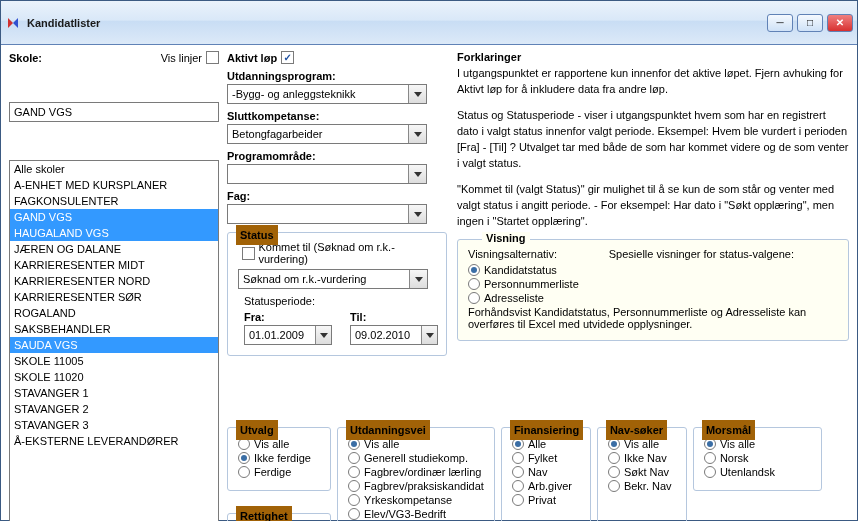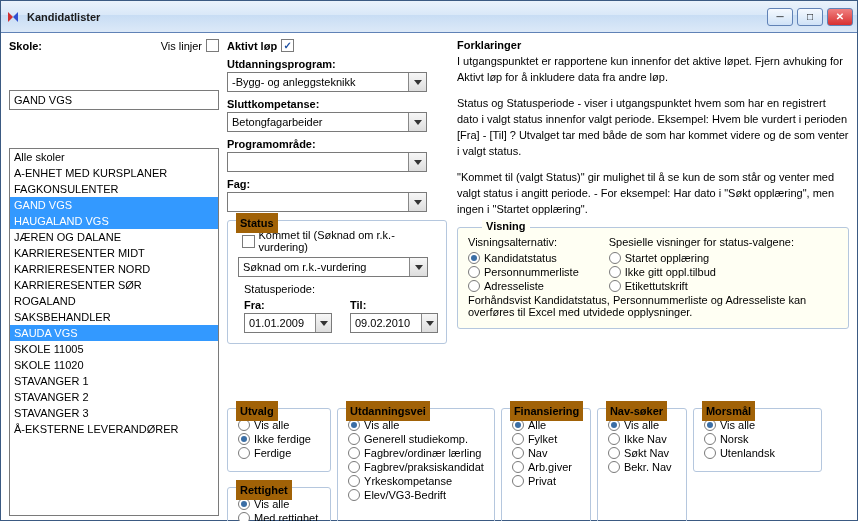--- a/index.html
+++ b/index.html
@@ -1,18 +1,18 @@
 <!DOCTYPE html>
 <html><head>
 <meta charset="utf-8">
 <style>
 * { box-sizing: border-box; margin: 0; padding: 0; }
 body { font-family: Tahoma, Arial, sans-serif; font-size: 11px; background: #fff; }
 .window { width: 858px; height: 521px; border: 1px solid #3b5a82; background: #fff; position: relative; }
-.titlebar { height: 32px; background: linear-gradient(to bottom, #eaf2fb 0%, #d9e8f8 45%, #c8ddf4 46%, #dce9f8 100%); display: flex; align-items: center; padding: 0 4px; border-bottom: 1px solid #6082b6; justify-content: space-between; }
+.titlebar { height: 44px; background: linear-gradient(to bottom, #eaf2fb 0%, #d9e8f8 45%, #c8ddf4 46%, #dce9f8 100%); display: flex; align-items: center; padding: 0 4px; border-bottom: 1px solid #6082b6; justify-content: space-between; }
 .titlebar-icon { width: 16px; height: 16px; margin-right: 6px; display: flex; }
 .titlebar-title { font-weight: bold; color: #1a1a1a; flex: 1; }
 .titlebar-btns { display: flex; gap: 4px; }
 .winbtn { width: 26px; height: 18px; border: 1px solid #6082b6; border-radius: 3px; background: linear-gradient(to bottom,#f5f9fe,#cfe2f7); display: flex; align-items: center; justify-content: center; font-size: 10px; }
 .winbtn.close { background: linear-gradient(to bottom,#f08080,#d83030); color: #fff; font-weight: bold; }
 .content { display: flex; height: calc(100% - 28px); padding: 6px 8px 8px 8px; gap: 8px; }
 .left { width: 210px; display: flex; flex-direction: column; gap: 36px; }
 .left-header { display: flex; align-items: center; margin-bottom: 2px; }
 .left-header .label-bold { font-weight: bold; }
 .left-header .spacer { flex: 1; }
@@ -39,21 +39,21 @@
 .visning-cols { display: flex; gap: 30px; }
 .radio-row { display: flex; align-items: center; gap: 4px; margin: 2px 0; }
 .radio { width: 12px; height: 12px; border: 1px solid #7a7a7a; border-radius: 50%; display: inline-flex; align-items:center; justify-content:center; background:#fff; }
 .radio.sel::after { content:""; width:6px; height:6px; border-radius:50%; background:#3b6ea5; }
 .status-inner { padding-left: 6px; }
 .dates-row { display: flex; gap: 18px; margin-top: 4px; }
 .date-input { width: 88px; height: 20px; border:1px solid #7a7a7a; display:flex; align-items:center; padding:0 2px 0 4px; position:relative; }
 .date-input .arrow { position:absolute; right:0; top:0; width:16px; height:100%; border-left:1px solid #888; background:linear-gradient(to bottom,#f7f7f7,#ddd); display:flex; align-items:center; justify-content:center; }
 .date-input .arrow::after { content:""; border-left:4px solid transparent; border-right:4px solid transparent; border-top:5px solid #333; }
 .bottom-row { display: flex; gap: 6px; margin-top: 8px; align-items: stretch; }
-.bottom-row .group { margin-top: 9px; flex-shrink: 0; }
+.bottom-row .group { margin-top: 16px; flex-shrink: 0; }
 .small-col { min-width: 90px; }
 .btn-preview { margin-top: auto; align-self: flex-end; padding: 4px 10px; border: 1px solid #7a7a7a; background: linear-gradient(to bottom,#fdfdfd,#eaeaea); font-weight: bold; border-radius: 2px; }
 .sub-label { font-weight: normal; margin-bottom: 2px; }
 .visning-sub { margin-bottom: 4px; }
 .checkbox-row { display:flex; align-items:center; gap:4px; margin-bottom:4px; }
 </style>
 </head>
 <body>
 
 <div class="window">
@@ -188,34 +188,20 @@
                       <span>Personnummerliste</span>
                     </div>
                     <div class="radio-row">
                       <span class="radio"></span>
                       <span>Adresseliste</span>
                     </div>
                   </div>
               </div>
               <div>
                 <div class="visning-sub">Spesielle visninger for status-valgene:</div>
-                <div id="visning-right">
-                    <div class="radio-row">
-                      <span class="radio"></span>
-                      <span>Startet opplæring</span>
-                    </div>
-                    <div class="radio-row">
-                      <span class="radio"></span>
-                      <span>Ikke gitt oppl.tilbud</span>
-                    </div>
-                    <div class="radio-row">
-                      <span class="radio"></span>
-                      <span>Etikettutskrift</span>
-                    </div>
-                  </div>
               </div>
             </div>
             <div style="">Forhåndsvist Kandidatstatus, Personnummerliste og Adresseliste kan overføres til Excel med utvidede opplysninger.</div>
           </div>
         </div>
       </div>
 
       <div class="bottom-row">
         <div style="display:flex;flex-direction:column;gap:6px;">
           <div class="group small-col">

